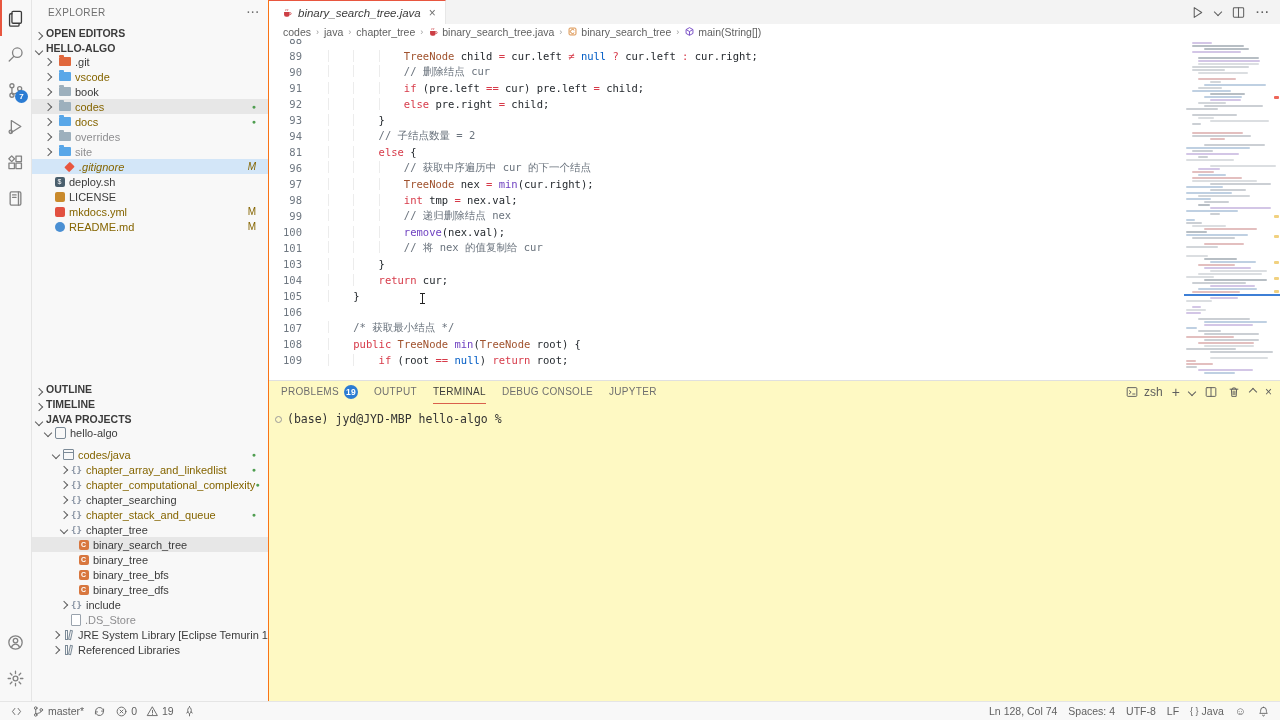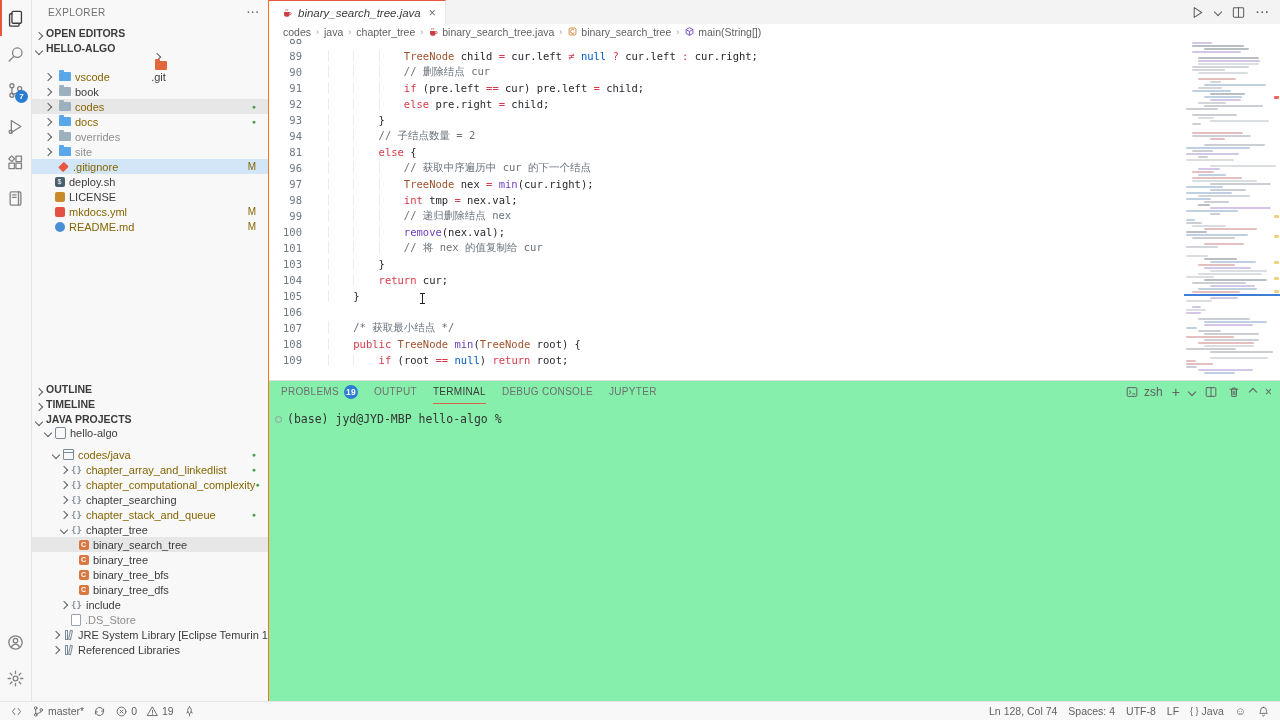--- a/index.html
+++ b/index.html
@@ -65,21 +65,21 @@
   .tok-kw{color:#d73a49}.tok-type{color:#a0522d}.tok-fn{color:#6f42c1}.tok-const{color:#005cc5}
   .tok-com{color:#6a737d}.tok-op{color:#d73a49}.tok-txt{color:#24292e}
   #cursor-ibeam{position:absolute;left:150px;top:254px;width:7px;height:12px;pointer-events:none}
   #cursor-ibeam:before{content:"";position:absolute;left:3px;top:1px;width:1px;height:10px;background:#222}
   #cursor-ibeam:after{content:"";position:absolute;left:1px;top:0;width:5px;height:1px;background:#222;box-shadow:0 10px 0 #222}
   #minimap{position:absolute;right:0;top:0;width:96px;bottom:0;overflow:hidden;cursor:pointer}
   .mm-row{height:2px;margin-bottom:1px;border-radius:1px;opacity:.75}
   #mm-line{position:absolute;left:0;right:0;top:255px;height:2px;background:#3d7fd6}
   .ruler-mark{position:absolute;width:5px;height:3px;right:1px;border-radius:1px}
   
-  #panel{position:absolute;left:269px;top:380px;right:0;bottom:18px;background:#86efac;border-top:1px solid #e0e0e0}
+  #panel{position:absolute;left:269px;top:380px;right:0;bottom:18px;background:#fef9c3;border-top:1px solid #e0e0e0}
   #panel-head{height:22px;display:flex;align-items:center;padding:0 8px 0 12px}
   .ptab{height:22px;display:flex;align-items:center;margin-right:16px;color:#6f6f6f;font-size:10px;letter-spacing:.3px;cursor:pointer;border-bottom:1.5px solid transparent}
   .ptab.active{color:#3b3b3b;border-bottom-color:#d9604c}
   .ptab .pbadge{margin-left:5px;min-width:14px;height:14px;border-radius:8px;background:#2b7cd3;color:#fff;font-size:8.5px;line-height:14px;text-align:center;font-weight:700}
   #panel-actions{margin-left:auto;display:flex;align-items:center;gap:9px;color:#5f5f5f}
   #panel-actions>span{cursor:pointer;display:inline-flex;align-items:center;font-size:12px}
   #shell-label{font-size:10.5px;margin-left:-4px}
   #term-body{padding:9px 0 0 6px;display:flex;align-items:center}
   #term-dot{width:5px;height:5px;border:1px solid #9a9a9a;border-radius:50%;margin-right:5px;flex:none}
   #term-line{font-family:"DejaVu Sans Mono",monospace;font-size:11.5px;color:#333}
@@ -161,21 +161,21 @@
     </div>
     <div class="sect">
       <span class="cv cv-r"></span>
       <span>OPEN EDITORS</span>
     </div>
     <div class="sect">
       <span class="cv cv-d"></span>
       <span>HELLO-ALGO</span>
     </div>
     <div id="file-tree">
-        <div class="row" style="padding-left: 13px; flex-direction: column;">
+        <div class="row" style="padding-left: 13px;">
           <span class="cv cv-r"></span>
           <span class="fic" style="width: 16px;">
             <span class="fold" style="background: rgb(224, 103, 60);"></span>
           </span>
           <span class="lbl t-default">.git</span>
         </div>
         <div class="row" style="padding-left: 13px;">
           <span class="cv cv-r"></span>
           <span class="fic" style="width: 16px;">
             <span class="fold" style="background: rgb(89, 167, 232);"></span>
@@ -212,21 +212,21 @@
           </span>
           <span class="lbl t-ignored">overrides</span>
         </div>
         <div class="row" style="padding-left: 13px;">
           <span class="cv cv-r"></span>
           <span class="fic" style="width: 16px;">
             <span class="fold" style="background: rgb(89, 167, 232);"></span>
           </span>
           <span class="lbl t-ignored">site</span>
         </div>
-        <div class="row sel-blue" style="padding-left: 17px;">
+        <div class="row sel-blue" style="padding-left: 23px; font-style: italic;">
           <span class="cv-ph"></span>
           <span class="fic">
             <span class="ic-git"></span>
           </span>
           <span class="lbl t-modified">.gitignore</span>
           <span class="badge" style="color: rgb(133, 101, 0);">M</span>
         </div>
         <div class="row" style="padding-left: 13px;">
           <span class="cv-ph"></span>
           <span class="fic">

